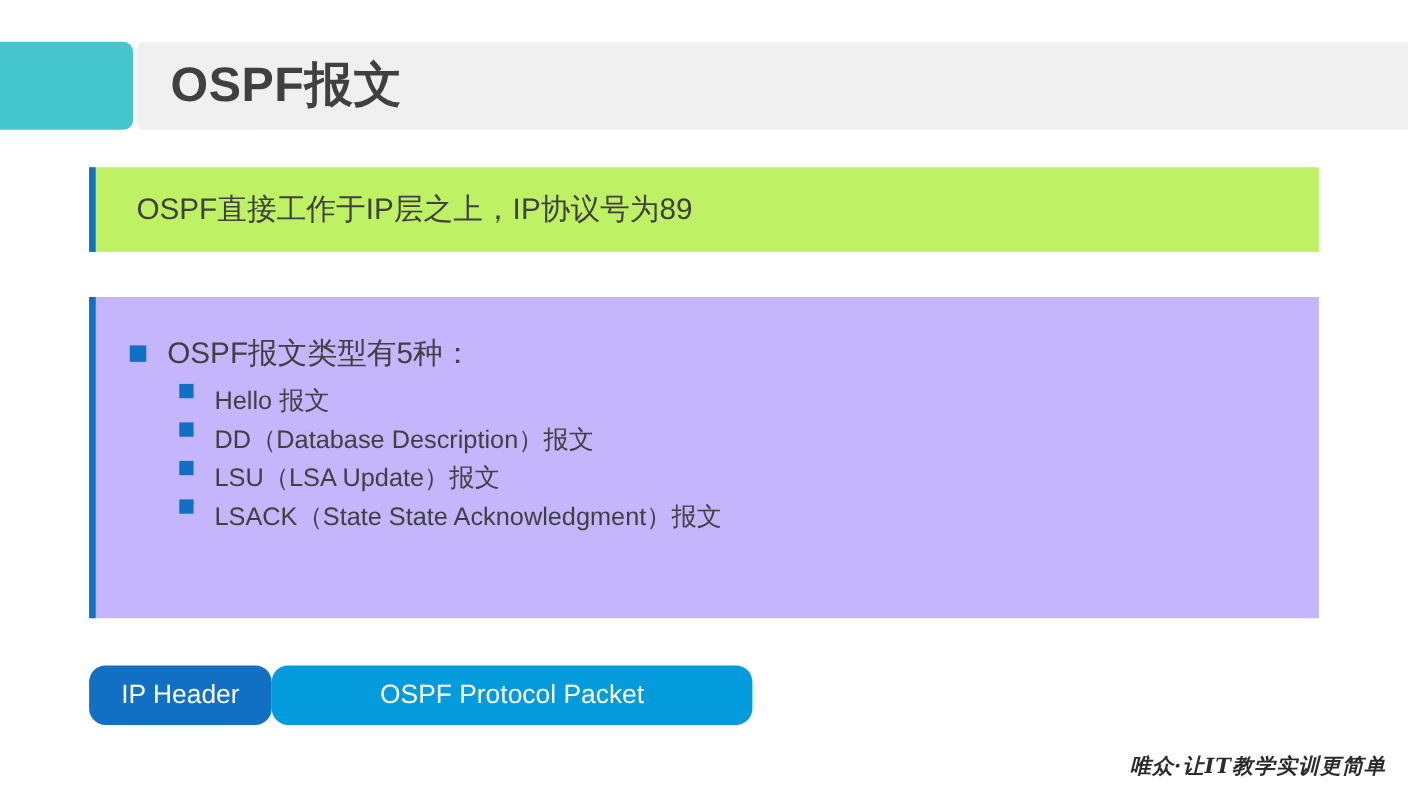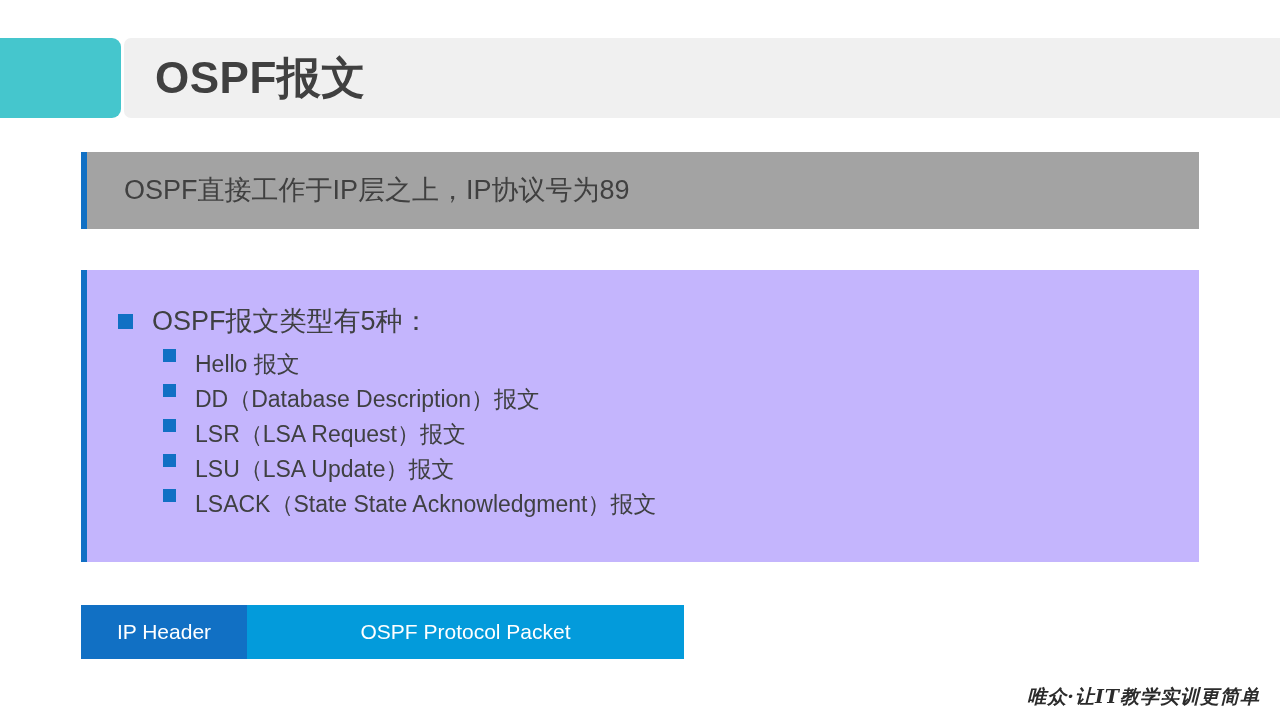--- a/index.html
+++ b/index.html
@@ -54,21 +54,21 @@
     white-space: nowrap;
   }
 
   
   .quote-box {
     position: absolute;
     left: 81px;
     top: 152px;
     width: 1118px;
     height: 77px;
-    background: #a3a3a3;
+    background: #bef264;
   }
   .quote-accent {
     position: absolute;
     left: 0;
     top: 0;
     width: 6px;
     height: 77px;
     background: #1170c4;
   }
   .quote-text {
@@ -151,22 +151,23 @@
     left: 81px;
     top: 605px;
     height: 54px;
     display: flex;
   }
   .packet-seg {
     display: flex;
     align-items: center;
     justify-content: center;
     color: #ffffff;
-    font-size: 21px;
-    white-space: nowrap;
+    font-size: 24px;
+    white-space: nowrap;
+    border-radius: 15px;
   }
   .seg-ip {
     width: 166px;
     background: #1170c4;
   }
   .seg-ospf {
     width: 437px;
     background: #039bdb;
   }
 
@@ -211,24 +212,20 @@
     <div class="sub-item">
       <span class="bullet-l2"></span>
       <span class="sub-text">Hello 报文</span>
     </div>
     <div class="sub-item">
       <span class="bullet-l2"></span>
       <span class="sub-text">DD（Database Description）报文</span>
     </div>
     <div class="sub-item">
       <span class="bullet-l2"></span>
-      <span class="sub-text">LSR（LSA Request）报文</span>
-    </div>
-    <div class="sub-item">
-      <span class="bullet-l2"></span>
       <span class="sub-text">LSU（LSA Update）报文</span>
     </div>
     <div class="sub-item">
       <span class="bullet-l2"></span>
       <span class="sub-text">LSACK（State State Acknowledgment）报文</span>
     </div>
   </div>
 </div>
 
 <div class="packet-bar">

